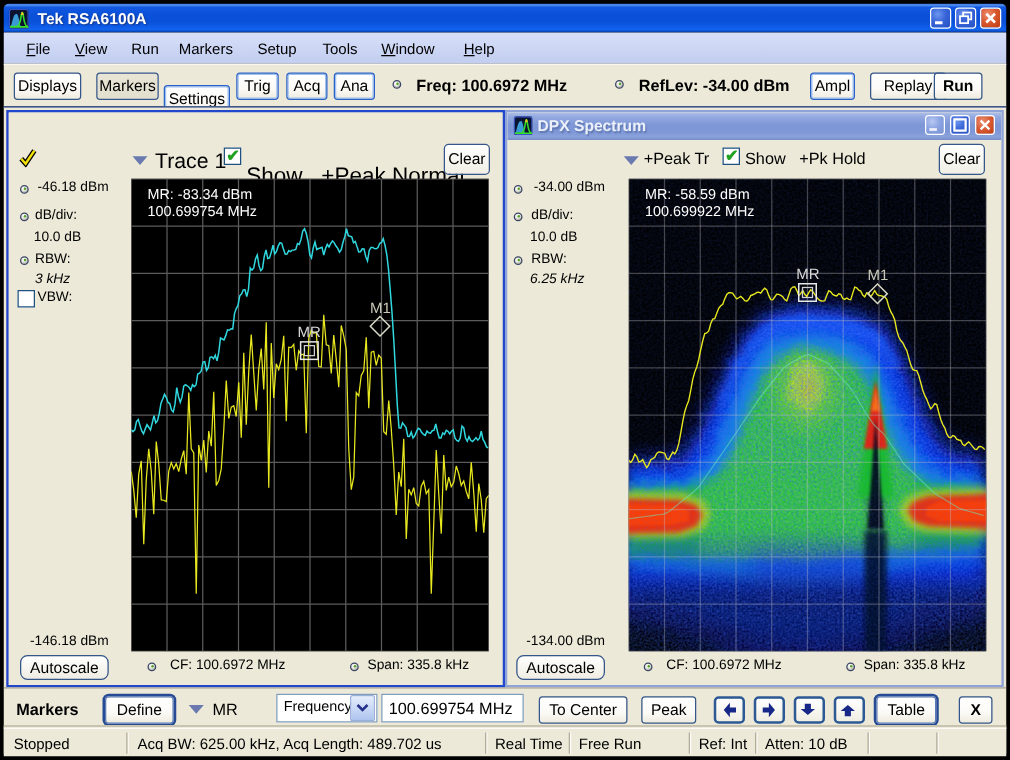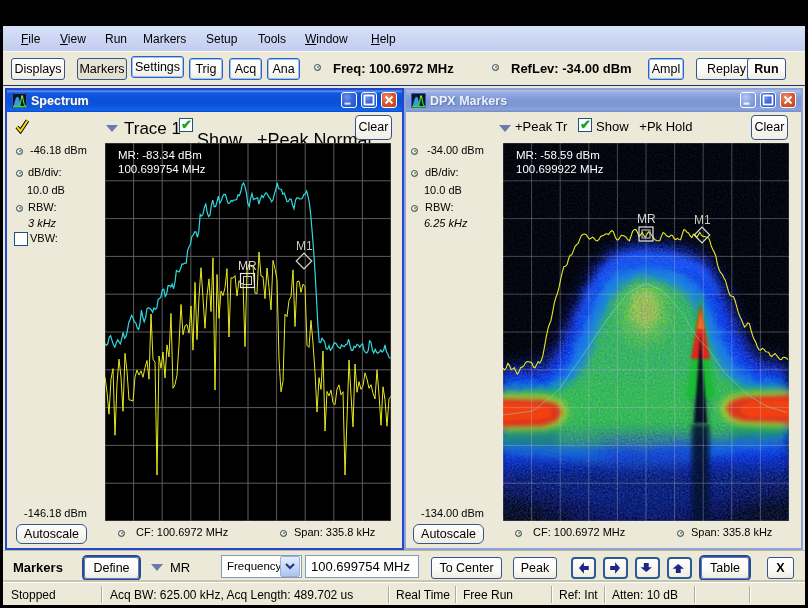--- a/index.html
+++ b/index.html
@@ -59,67 +59,68 @@
 .focusbtn{box-shadow:0 0 0 2px #274a94 !important;border:1px solid #5a7ab8 !important}
 .arrowbtn{position:absolute;top:6px;width:25px;height:22px;background:linear-gradient(180deg,#fff,#f0eee2);
  border:2px solid #2d5a94;border-radius:4px;text-align:center}
 
 #sbar{position:absolute;left:3px;top:582px;width:802px;height:23px;background:#ece9d8;border-top:1px solid #fff;
  box-shadow:0 -2px 0 #c8c4b0}
 #sbar span{position:absolute;top:5px;font-size:12px;color:#000}
 .sep{position:absolute;top:3px;width:2px;height:17px;border-left:1px solid #b0ac98;border-right:1px solid #fdfcf8}
 </style></head><body>
 <div id="app">
+<div id="title">
+<svg class="abs" style="left:4px;top:4px" width="16" height="16" viewBox="0 0 16 16">
+<rect x="0" y="0" width="16" height="16" rx="2" fill="#0a1430"></rect>
+<rect x="0.5" y="0.5" width="15" height="15" rx="2" fill="none" stroke="#3a57c8" stroke-width="1"></rect>
+<path d="M1 14 L2 13 C3 9,4 5,5 4.5 L6.5 4 C7.5 5,8.5 9,9 13 L10 14 Z" fill="#3fa8e8" opacity="0.9"></path>
+<path d="M1 14.5 L7 14 C8.5 13.5,9.3 10,9.9 6 C10.1 4.5,10.4 3,10.8 3 C11.2 3,11.5 4.5,11.7 6 C12.3 10,13 13.5,14.5 14 L15 14.5 Z" fill="none" stroke="#35e028" stroke-width="1.3"></path>
+<path d="M10.3 5 C10.5 3.6,10.6 3,10.8 3 C11 3,11.2 3.6,11.4 5" fill="none" stroke="#f0c020" stroke-width="1.2"></path>
+</svg>
+<div class="txt">Tek RSA6100A</div>
+<div class="tbtn blue" style="left:741px"><svg width="15" height="15" viewBox="0 0 15 15">
+          <rect x="3" y="10" width="6" height="2.4" fill="#fff"></rect>
+        </svg></div>
+<div class="tbtn blue" style="left:761px"><svg width="15" height="15" viewBox="0 0 15 15">
+          <rect x="5.5" y="3" width="6.5" height="5.5" fill="none" stroke="#fff" stroke-width="1.4"></rect>
+          <rect x="3" y="6" width="6.5" height="5.5" fill="#3964d8" stroke="#fff" stroke-width="1.4"></rect>
+        </svg></div>
+<div class="tbtn red" style="left:781px"><svg width="15" height="15" viewBox="0 0 15 15">
+          <path d="M4 4 L11 11 M11 4 L4 11" stroke="#fff" stroke-width="2"></path>
+        </svg></div>
+</div>
 <div id="menu">
 <span style="left:18px"><u>F</u>ile</span>
 <span style="left:57px"><u>V</u>iew</span>
 <span style="left:102px">Run</span>
 <span style="left:140px">Markers</span>
 <span style="left:203px">Setup</span>
 <span style="left:255px">Tools</span>
 <span style="left:302px"><u>W</u>indow</span>
 <span style="left:368px"><u>H</u>elp</span>
 </div>
 <div id="tools">
 <div class="btn " style="left:8px;top:6px;width:54px;height:22px;line-height:20px">Displays</div>
 <div class="btn pressed" style="left:74px;top:6px;width:50px;height:22px;line-height:20px">Markers</div>
-<div class="btn bluebd" style="left:128px;top:4px;width:53px;height:22px;line-height:20px">Settings</div>
+<div class="btn bluebd" style="left:128px;top:16px;width:53px;height:22px;line-height:20px">Settings</div>
 <div class="btn bluebd" style="left:186px;top:6px;width:34px;height:22px;line-height:20px">Trig</div>
 <div class="btn bluebd" style="left:226px;top:6px;width:33px;height:22px;line-height:20px">Acq</div>
 <div class="btn bluebd" style="left:264px;top:6px;width:33px;height:22px;line-height:20px">Ana</div>
 <div class="btn bluebd" style="left:645px;top:6px;width:36px;height:22px;line-height:20px">Ampl</div>
 <div class="btn " style="left:693px;top:6px;width:61px;height:22px;line-height:20px">Replay</div>
 <div class="btn " style="left:744px;top:6px;width:39px;height:22px;line-height:20px"><b>Run</b></div>
 <div class="led" style="left:311px;top:12px"></div>
 <div class="blab" style="left:330px;top:9px">Freq: 100.6972 MHz</div>
 <div class="led" style="left:489px;top:12px"></div>
 <div class="blab" style="left:508px;top:9px">RefLev: -34.00 dBm</div>
 </div>
 <div id="mdi">
 <div class="panel" style="left:2px;border:2px solid #2347cc">
 <div class="body"></div>
-<div class="ptitle act">
-<svg class="abs" style="left:5px;top:3px" width="15" height="15" viewBox="0 0 16 16">
-<rect x="0" y="0" width="16" height="16" rx="2" fill="#0a1430"></rect>
-<rect x="0.5" y="0.5" width="15" height="15" rx="2" fill="none" stroke="#3a57c8" stroke-width="1"></rect>
-<path d="M1 14 L2 13 C3 9,4 5,5 4.5 L6.5 4 C7.5 5,8.5 9,9 13 L10 14 Z" fill="#3fa8e8" opacity="0.9"></path>
-<path d="M1 14.5 L7 14 C8.5 13.5,9.3 10,9.9 6 C10.1 4.5,10.4 3,10.8 3 C11.2 3,11.5 4.5,11.7 6 C12.3 10,13 13.5,14.5 14 L15 14.5 Z" fill="none" stroke="#35e028" stroke-width="1.3"></path>
-<path d="M10.3 5 C10.5 3.6,10.6 3,10.8 3 C11 3,11.2 3.6,11.4 5" fill="none" stroke="#f0c020" stroke-width="1.2"></path>
-</svg>
-<div class="txt">Spectrum</div>
-<div class="pbtn blue" style="left:334px"><svg width="14" height="14" viewBox="0 0 14 14">
-              <rect x="2.5" y="9.5" width="6" height="2.2" fill="#d8dcf0"></rect>
-            </svg></div>
-<div class="pbtn blue" style="left:354px"><svg width="14" height="14" viewBox="0 0 14 14">
-              <rect x="2.5" y="2.5" width="9" height="9" fill="none" stroke="#fff" stroke-width="1.8"></rect>
-            </svg></div>
-<div class="pbtn red" style="left:374px"><svg width="14" height="14" viewBox="0 0 14 14">
-              <path d="M3.5 3.5 L10.5 10.5 M10.5 3.5 L3.5 10.5" stroke="#fff" stroke-width="1.8"></path>
-            </svg></div>
-</div>
 <svg class="abs" style="left:7px;top:29px" width="16" height="15" viewBox="0 0 16 15">
           <path d="M3 8 L6.5 12 L13.5 1.5" fill="none" stroke="#000" stroke-width="4"></path>
           <path d="M3 8 L6.5 12 L13.5 1.5" fill="none" stroke="#f2e006" stroke-width="2"></path>
         </svg>
 <div class="dda" style="left:99px;top:35px"></div>
 <div class="abs" style="left:117px;top:29px;font-size:17px">Trace 1</div>
 <div class="cb chk" style="left:172px;top:28px"></div>
 <div class="abs" style="left:190px;top:40px;font-size:18px">Show&nbsp;&nbsp; +Peak Normal</div>
 <div class="clearbtn" style="left:348px;top:25px">Clear</div>
 <div class="led" style="left:9px;top:58px"></div>
@@ -175,21 +176,21 @@
 <div class="panel" style="left:401px;border:2px solid #8fa3d8">
 <div class="body"></div>
 <div class="ptitle inact">
 <svg class="abs" style="left:5px;top:3px" width="15" height="15" viewBox="0 0 16 16">
 <rect x="0" y="0" width="16" height="16" rx="2" fill="#0a1430"></rect>
 <rect x="0.5" y="0.5" width="15" height="15" rx="2" fill="none" stroke="#3a57c8" stroke-width="1"></rect>
 <path d="M1 14 L2 13 C3 9,4 5,5 4.5 L6.5 4 C7.5 5,8.5 9,9 13 L10 14 Z" fill="#3fa8e8" opacity="0.9"></path>
 <path d="M1 14.5 L7 14 C8.5 13.5,9.3 10,9.9 6 C10.1 4.5,10.4 3,10.8 3 C11.2 3,11.5 4.5,11.7 6 C12.3 10,13 13.5,14.5 14 L15 14.5 Z" fill="none" stroke="#35e028" stroke-width="1.3"></path>
 <path d="M10.3 5 C10.5 3.6,10.6 3,10.8 3 C11 3,11.2 3.6,11.4 5" fill="none" stroke="#f0c020" stroke-width="1.2"></path>
 </svg>
-<div class="txt">DPX Markers</div>
+<div class="txt">DPX Spectrum</div>
 <div class="pbtn iblue" style="left:334px"><svg width="14" height="14" viewBox="0 0 14 14">
               <rect x="2.5" y="9.5" width="6" height="2.2" fill="#eef0fa"></rect>
             </svg></div>
 <div class="pbtn blue" style="left:354px"><svg width="14" height="14" viewBox="0 0 14 14">
               <rect x="2.5" y="2.5" width="9" height="9" fill="none" stroke="#fff" stroke-width="1.8"></rect>
             </svg></div>
 <div class="pbtn ired" style="left:374px"><svg width="14" height="14" viewBox="0 0 14 14">
               <path d="M3.5 3.5 L10.5 10.5 M10.5 3.5 L3.5 10.5" stroke="#fff" stroke-width="1.8"></path>
             </svg></div>
 </div>

